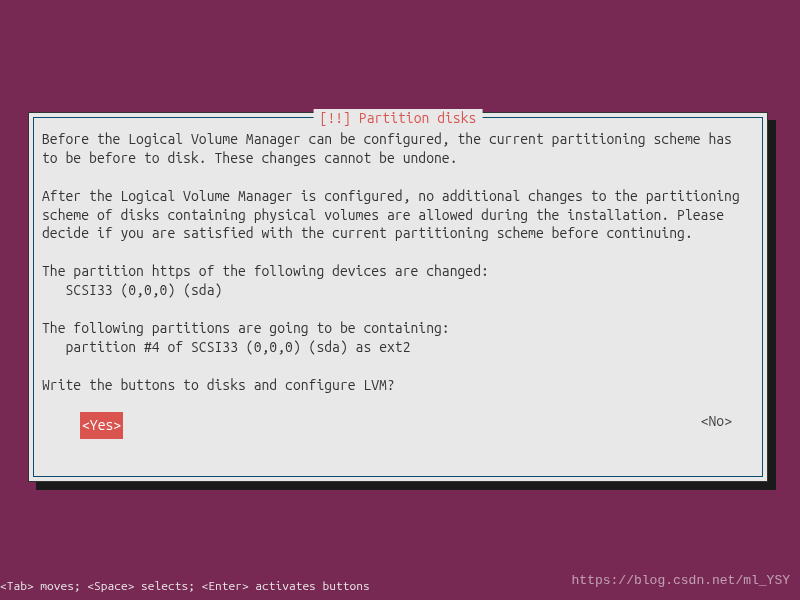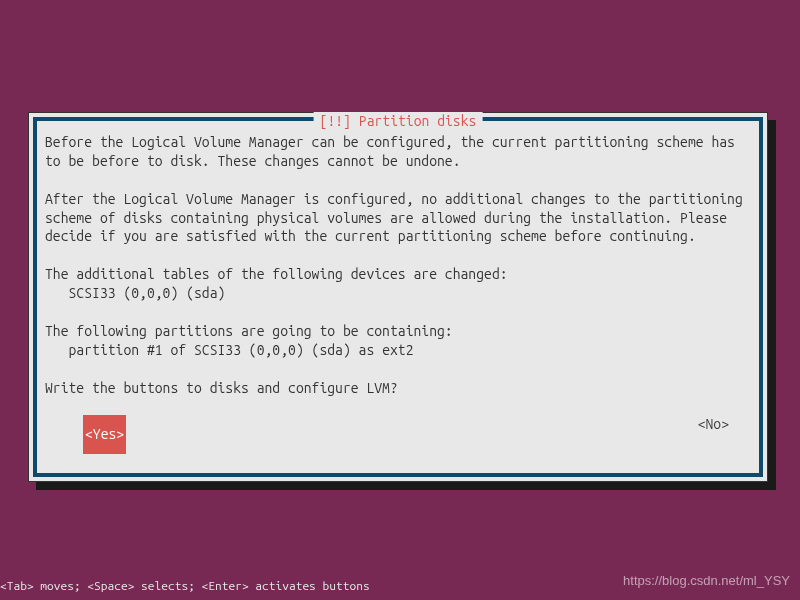--- a/index.html
+++ b/index.html
@@ -33,21 +33,21 @@
       height: 370px;
       background: #e8e8e8;
       border: 1px solid #333;
     }
     .dialog-inner {
       position: absolute;
       left: 4px;
       top: 4px;
       right: 4px;
       bottom: 4px;
-      border: 4px solid #0c4a6e;
+      border: 1px solid #0c4a6e;
       padding: 12px 8px 8px 8px;
     }
     .dialog-title {
       position: absolute;
       top: -9px;
       left: 50%;
       transform: translateX(-50%);
       background: #e8e8e8;
       padding: 0 6px;
       color: #d9534f;
@@ -62,59 +62,59 @@
       justify-content: space-between;
       padding: 0 22px 0 38px;
       margin-top: 18px;
     }
     .btn {
       color: #404040;
     }
     .btn.selected {
       background: #d9534f;
       color: #fff;
-      padding: 10px 2px;
+      padding: 4px 2px;
     }
     .footer-hint {
       position: absolute;
       bottom: 6px;
       left: 0;
       color: #e8e8e8;
       font-size: 12px;
       white-space: pre;
     }
     .watermark {
       position: absolute;
       bottom: 10px;
       right: 10px;
       color: rgba(255,255,255,0.55);
-      font-family: Liberation Sans, sans-serif;
+      font-family: Liberation Mono, monospace;
       font-size: 13px;
     }
   </style>
 </head>
 <body>
 
 <div class="dialog-shadow"></div>
 
 <div class="dialog">
   <div class="dialog-inner">
     <div class="dialog-title">
       <span>[!!] Partition disks</span>
     </div>
 
     <div class="body-text"><span>Before the Logical Volume Manager can be configured, the current partitioning scheme has to be before to disk. These changes cannot be undone.</span>
 
 <span>After the Logical Volume Manager is configured, no additional changes to the partitioning scheme of disks containing physical volumes are allowed during the installation. Please decide if you are satisfied with the current partitioning scheme before continuing.</span>
 
-<span>The additional tables of the following devices are changed:</span>
+<span>The partition https of the following devices are changed:</span>
 <span>   SCSI33 (0,0,0) (sda)</span>
 
 <span>The following partitions are going to be containing:</span>
-<span>   partition #1 of SCSI33 (0,0,0) (sda) as ext2</span>
+<span>   partition #4 of SCSI33 (0,0,0) (sda) as ext2</span>
 
 <span>Write the buttons to disks and configure LVM?</span></div>
 
     <div class="button-row">
       <span class="btn selected">&lt;Yes&gt;</span>
       <span class="btn">&lt;No&gt;</span>
     </div>
   </div>
 </div>
 

